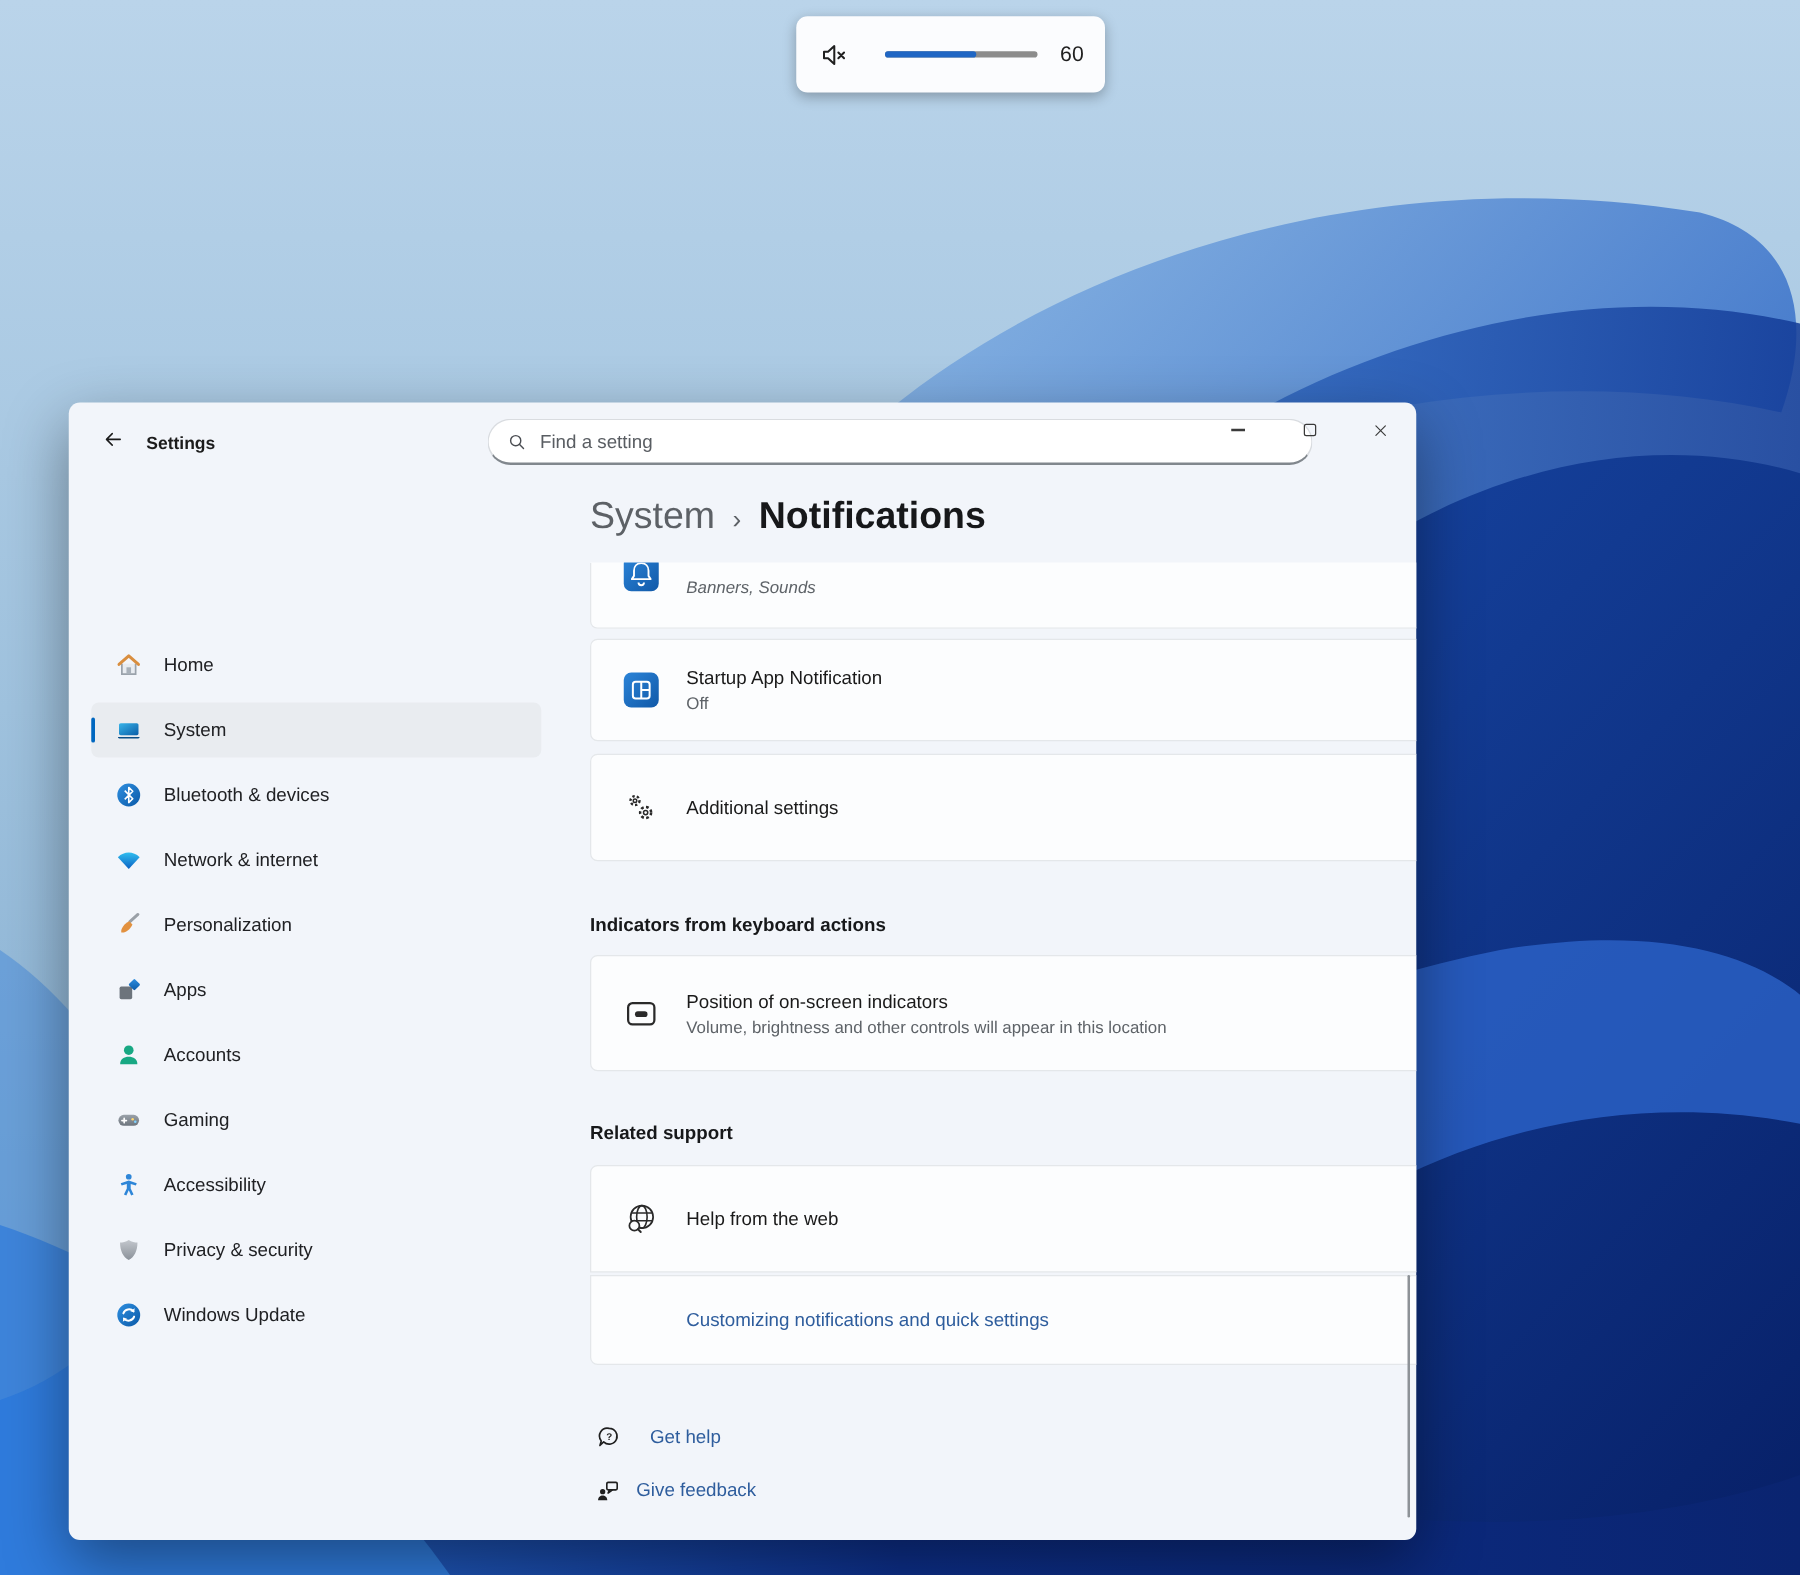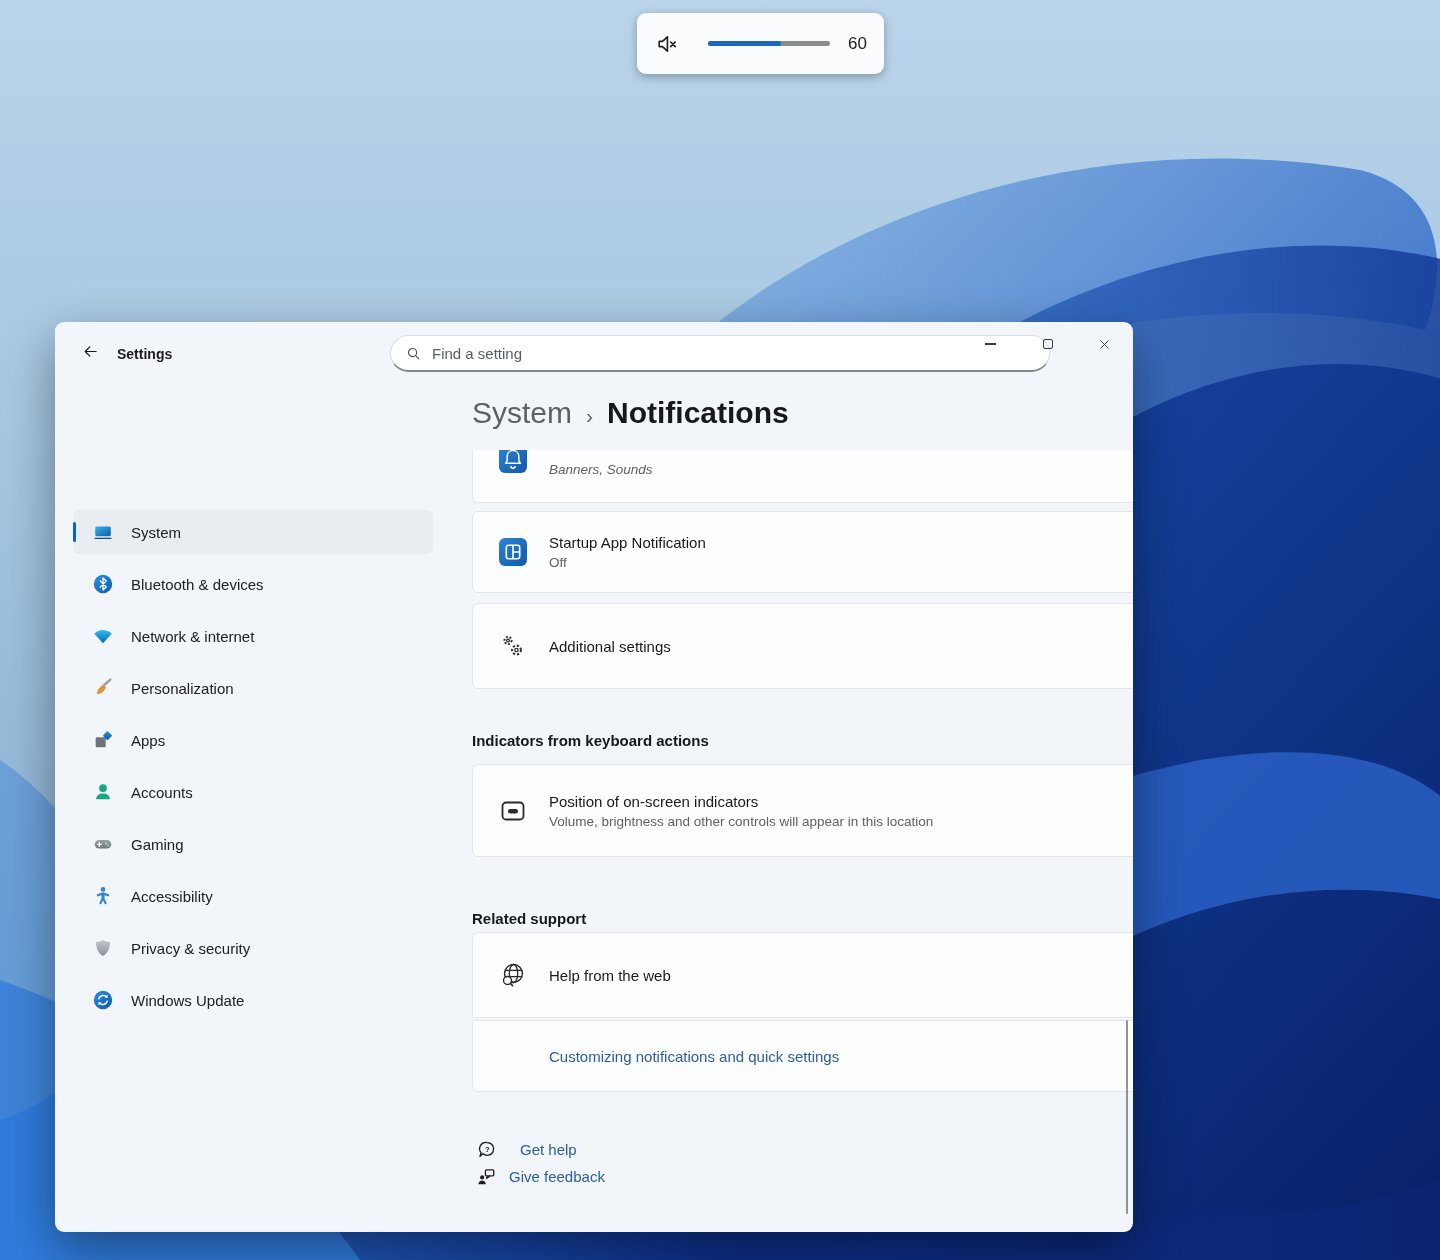--- a/index.html
+++ b/index.html
@@ -83,29 +83,29 @@
 
   .card-startup { top:61px; height:82px; }
   .card-additional { top:153px; height:86px; }
   .sec-title { position:absolute; left:0; font-size:15px; font-weight:700; color:#17181a; }
   .sec-kbd { top:282px; }
   .card-position { top:314px; height:93px; }
   .dropdown { width:166px; height:38px; background:#fdfdfe; border:1px solid #d3d6da; border-bottom-color:#9aa0a5;
               border-radius:5px; display:flex; align-items:flex-start; padding:0 13px 0 17px; }
   .dropdown .dd-val { font-size:14.5px; color:#1a1a1a; }
   .dropdown .chev { margin-left:auto; width:13px; height:13px; }
-  .sec-support { top:460px; }
+  .sec-support { top:448px; }
   .card-help { top:482px; height:86px; border-radius:6px 6px 0 0; }
   .card-helplink { top:570px; height:72px; border-radius:0 0 6px 6px; }
   .help-link { margin-left:51px; font-size:15px; color:#2e5d9d; }
   .footlink { position:absolute; left:4px; height:28px; display:flex; align-items:center; gap:23px; }
   .footlink .fic { width:21px; height:21px; flex:none; }
   .footlink .ftext { font-size:15px; color:#2e5d9d; }
   .fl-help { top:685px; }
-  .fl-feedback { top:712px;gap:12px; }
+  .fl-feedback { top:728px;gap:12px; }
 
   .vscrollbar { position:absolute; right:5px; top:698px; width:2px; height:194px; background:#8d9297; border-radius:1px; }
 </style>
 </head>
 <body>
 
 <div class="screen">
 
   <svg class="wall" viewBox="0 0 1440 1260" preserveAspectRatio="none">
     <defs>
@@ -204,20 +204,29 @@
       <div class="cap">
         <svg width="13" height="13" viewBox="0 0 24 24">
           <path d="M5 5 L19 19 M19 5 L5 19" stroke="#3a3a3a" stroke-width="1.7" stroke-linecap="round"></path>
         </svg>
       </div>
     </div>
 
 
     <div class="nav">
 
+      <div class="nav-item">
+
+        <svg class="nav-ic" viewBox="0 0 24 24">
+          <path d="M6 11 V20 H18 V11" fill="#e8ecf1" stroke="#9aa2ab" stroke-width="1.5"></path>
+          <rect x="10" y="14" width="4" height="6" fill="#a8b0b9"></rect>
+          <path d="M3.5 11.5 L12 4 L20.5 11.5" fill="none" stroke="#d98e3f" stroke-width="2.6" stroke-linecap="round" stroke-linejoin="round"></path>
+        </svg>
+        <span>Home</span>
+      </div>
 
       <div class="nav-item selected">
         <span class="nav-ind"></span>
         <svg class="nav-ic" viewBox="0 0 24 24">
           <rect x="3.5" y="6" width="17" height="10.5" rx="1.5" fill="url(#gSys)"></rect>
           <path d="M2.5 18.2 h19 q0 1.3 -1.3 1.3 h-16.4 q-1.3 0 -1.3 -1.3 z" fill="#0a4d86"></path>
         </svg>
         <span>System</span>
       </div>
 

